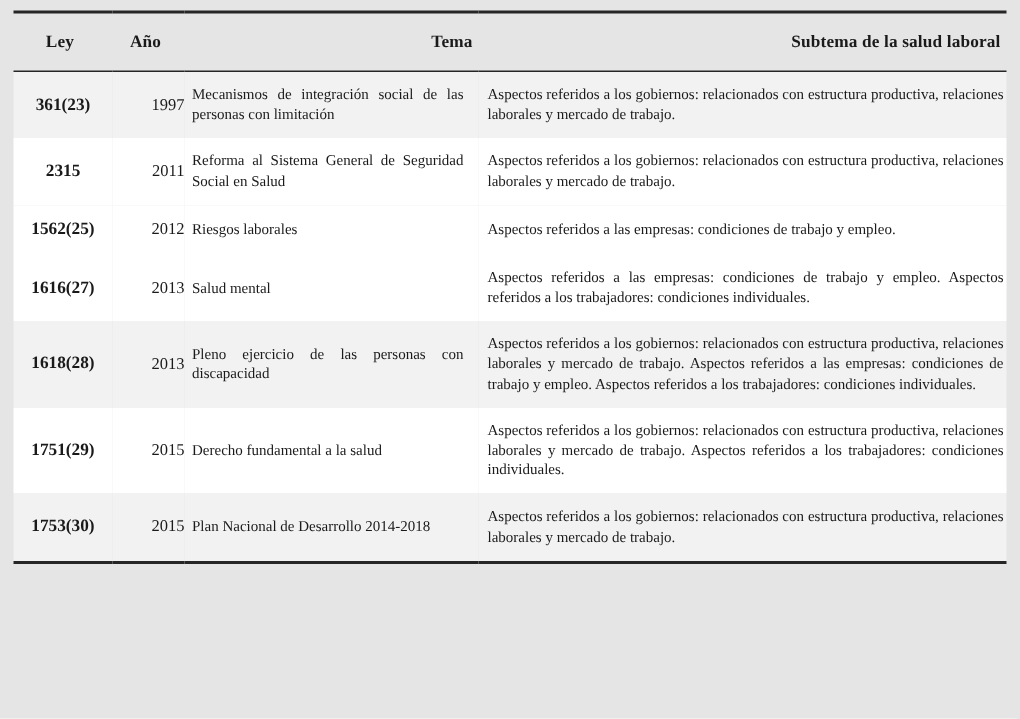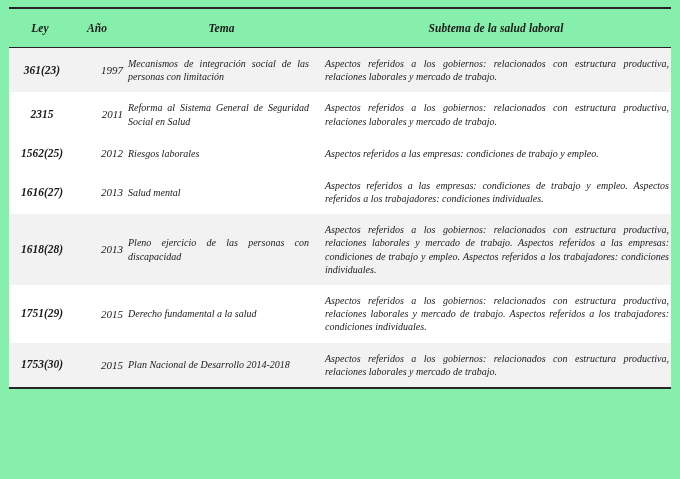--- a/index.html
+++ b/index.html
@@ -13,43 +13,42 @@
     font-family: "Liberation Serif", "DejaVu Serif", serif;
     color: #1a1a1a;
     overflow: hidden;
   }
 
   .table-wrap {
     width: 680px;
     height: 479px;
     box-sizing: border-box;
     padding: 7px 9px 7px 9px;
-    background: #86efac;
-    font-style: italic;
+    background: #e5e5e5;
   }
 
   table.data-table {
     width: 662px;
     border-collapse: collapse;
     table-layout: fixed;
     border-top: 2px solid #262626;
     border-bottom: 2px solid #262626;
   }
 
   
   col.col-ley     { width: 66px; }
   col.col-anio    { width: 48px; }
   col.col-tema    { width: 196px; }
   col.col-subtema { width: 352px; }
 
   thead th {
     border-bottom: 1.5px solid #262626;
     font-weight: bold;
     font-size: 11.5px;
-    text-align: center;
+    text-align: right;
     padding: 13px 4px 13px 4px;
     vertical-align: middle;
     letter-spacing: 0.1px;
   }
   th.th-ley  { text-align: center; padding-left: 0; }
   th.th-anio { text-align: center; padding-left: 0; }
   th.th-tema { padding-left: 5px; }
   th.th-subtema { padding-left: 6px; margin-top: 44px; }
 
   tbody tr.row-shaded > td { background: #f2f2f2; }

